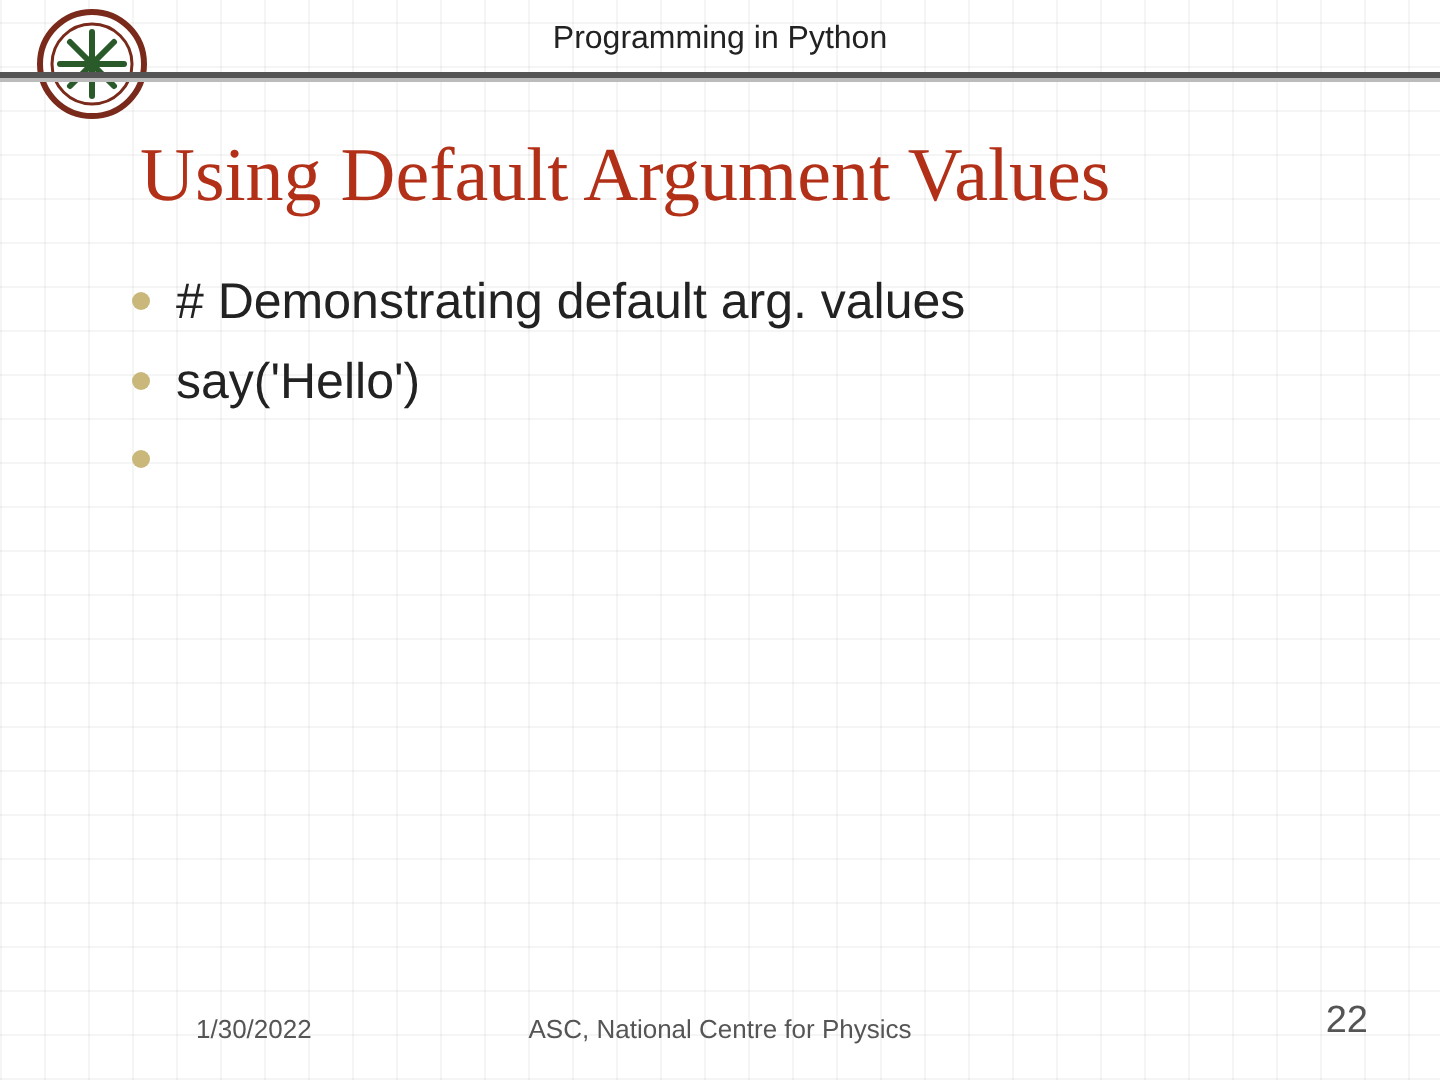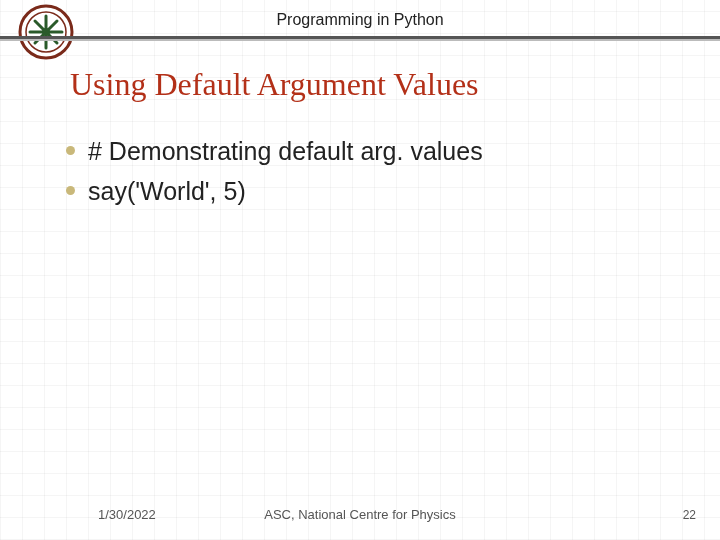--- a/index.html
+++ b/index.html
@@ -29,21 +29,21 @@
     text-align: center;
     font-size: 16px; font-weight: normal; color: #222;
   }
   .logo {
     position: absolute; top: 4px; left: 18px;
     width: 56px; height: 56px;
   }
   .title {
     position: absolute; top: 66px; left: 70px;
     font-family: Georgia, 'Times New Roman', serif;
-    font-size: 32px; font-weight: 400;
+    font-size: 38px; font-weight: 400;
     color: #b33018;
   }
   .body-list {
     position: absolute; top: 134px; left: 88px; right: 40px;
     font-family: Verdana, Geneva, sans-serif;
     font-size: 25px; line-height: 1.42; color: #222;
   }
   .body-list .row { position: relative; margin-bottom: 4px; }
   .body-list .bullet {
     position: absolute; left: -22px; top: 12px;
@@ -53,22 +53,22 @@
   .body-list .indent { padding-left: 22px; }
   .footer-date {
     position: absolute; bottom: 18px; left: 98px;
     font-size: 13px; color: #555; margin-top: 32px;
   }
   .footer-center {
     position: absolute; bottom: 18px; left: 0; width: 100%;
     text-align: center; font-size: 13px; color: #555;
   }
   .footer-num {
-    position: absolute; bottom: 18px; right: 24px;
-    font-size: 12px; color: #555;
+    position: absolute; bottom: 18px; right: 36px;
+    font-size: 19px; color: #555;
   }
 </style>
 </head>
 <body>
 
 <div class="slide">
 
   <div class="header-title">Programming in Python</div>
 
   <div class="logo">
@@ -89,21 +89,24 @@
 
   <div class="title">Using Default Argument Values</div>
 
   <div class="body-list">
     <div class="row">
       <span class="bullet"></span>
       <span># Demonstrating default arg. values</span>
     </div>
     <div class="row">
       <span class="bullet"></span>
-      <span>say('World', 5)</span>
+      <span>say('Hello')</span>
+    </div>
+    <div class="row">
+      <span class="bullet"></span>
     </div>
   </div>
 
   <div class="footer-date">1/30/2022</div>
   <div class="footer-center">ASC, National Centre for Physics</div>
   <div class="footer-num">22</div>
 
 </div>
 
 </body></html>

